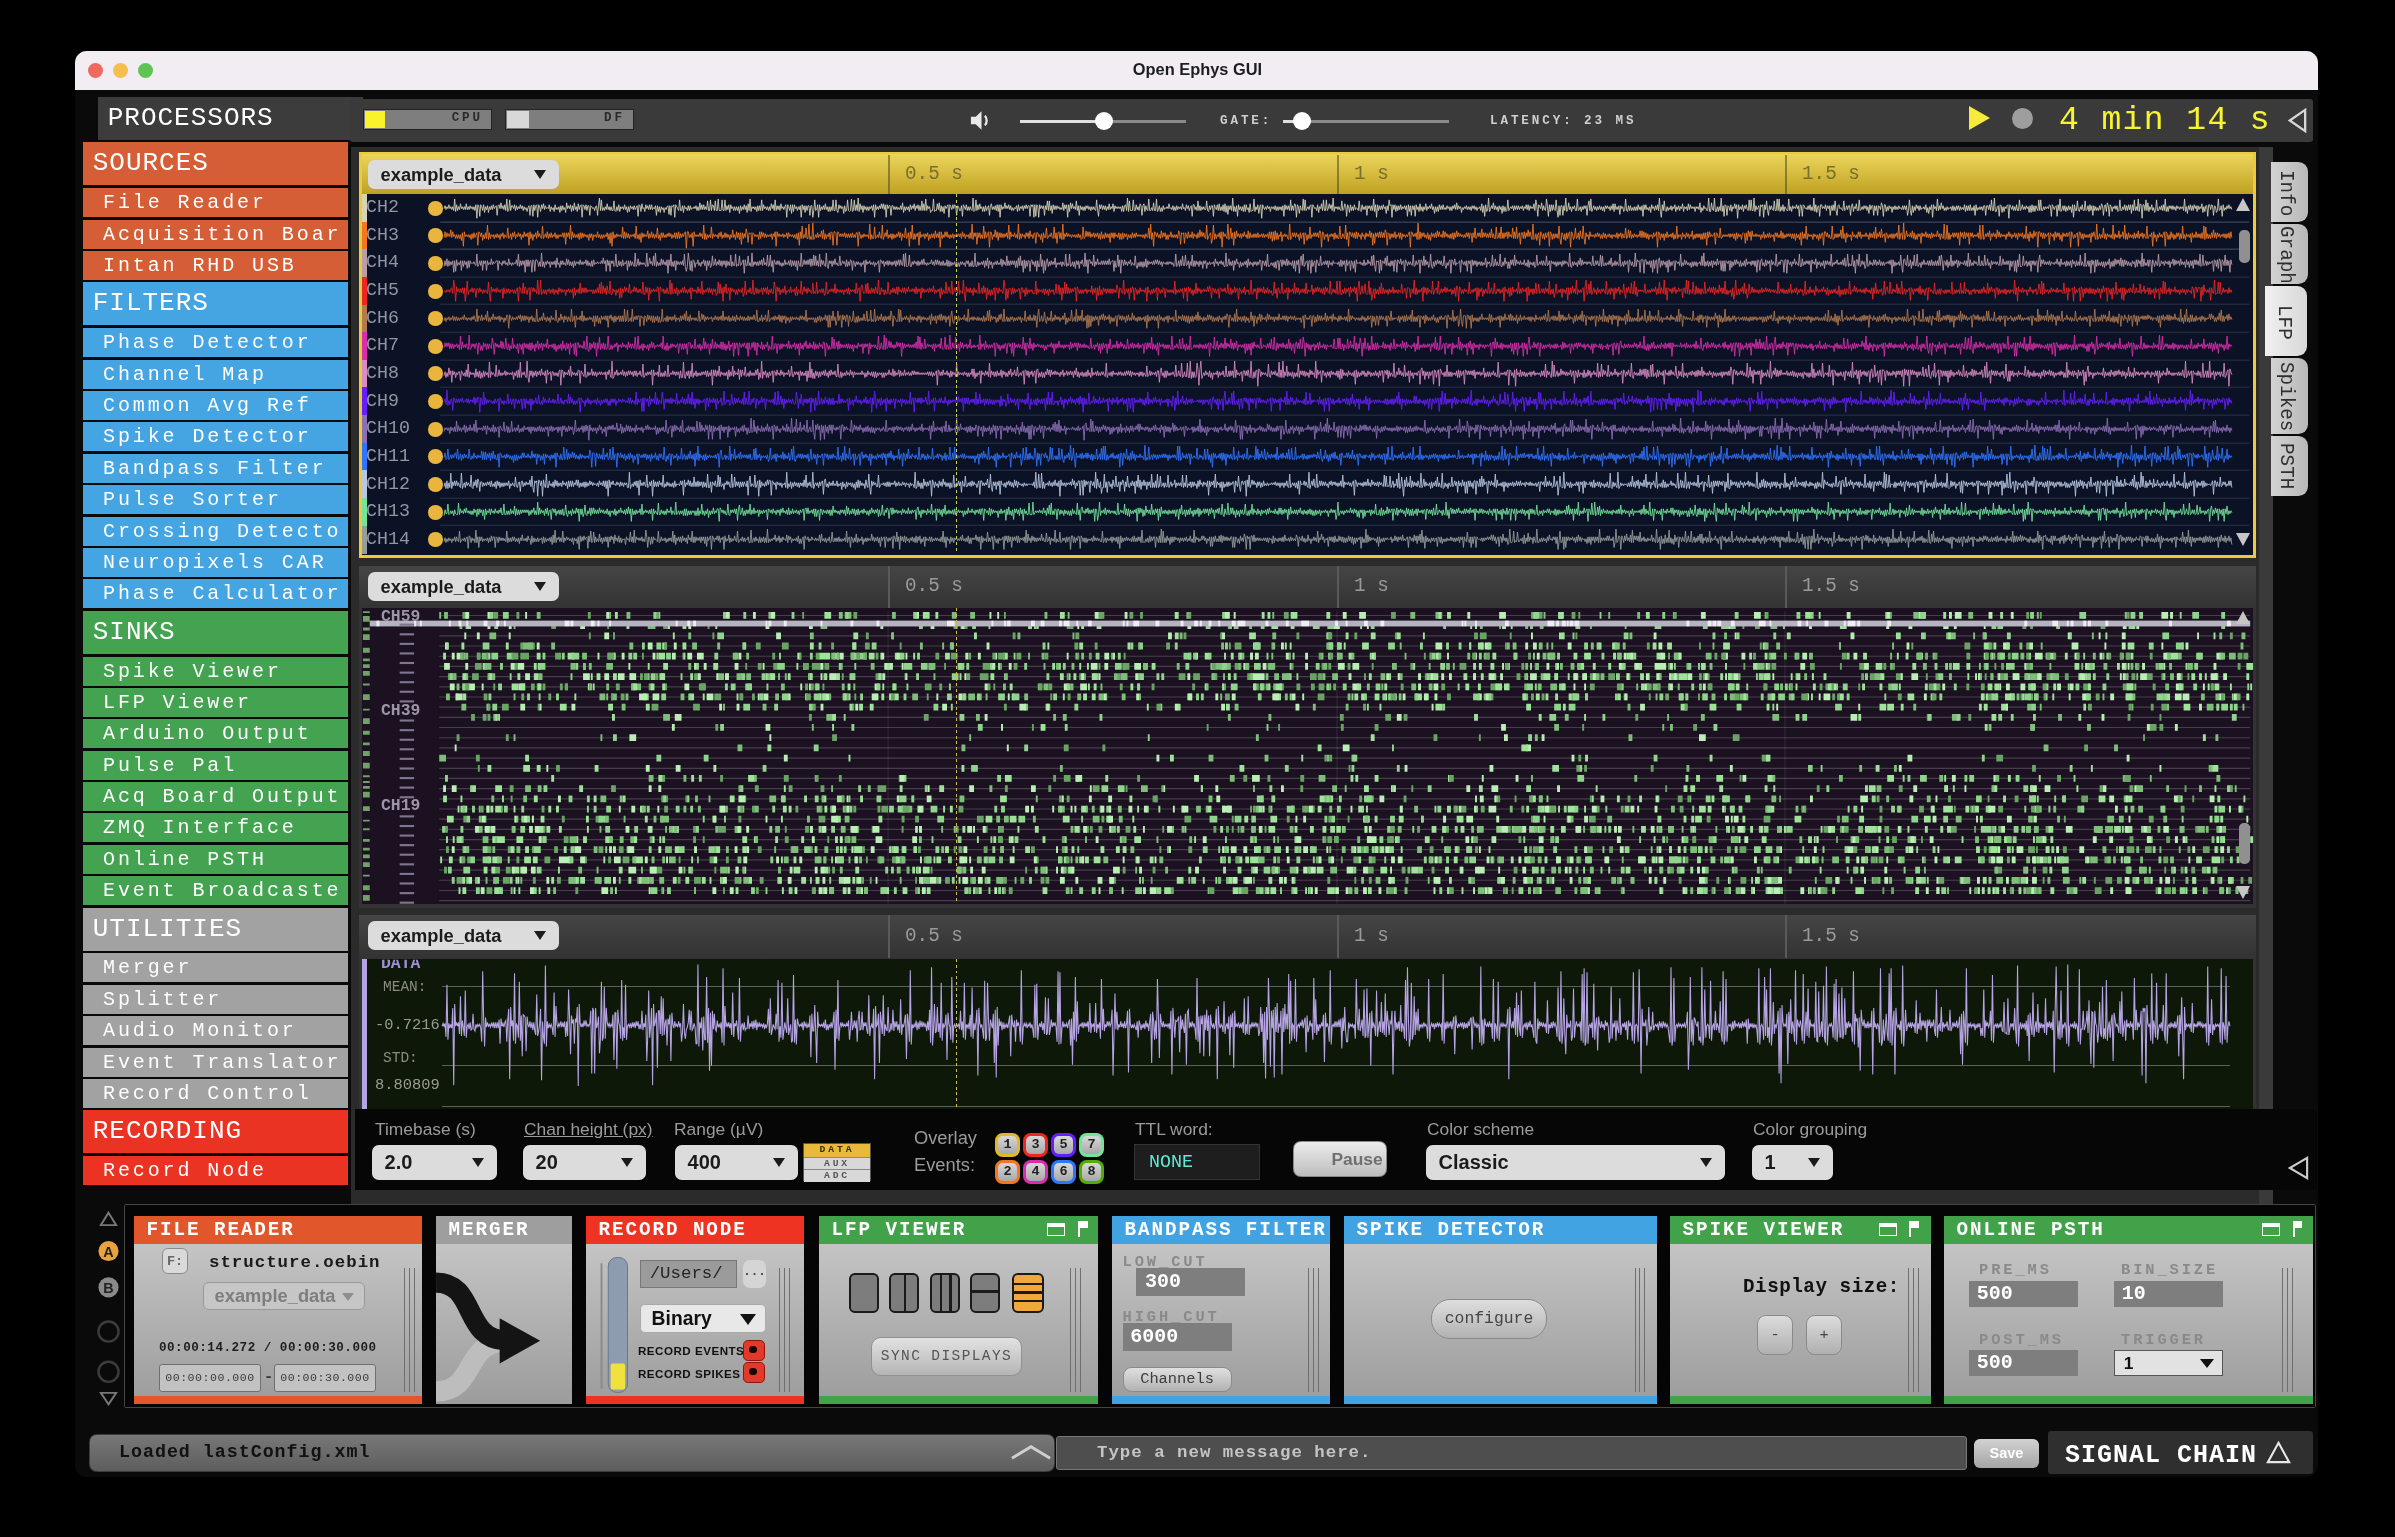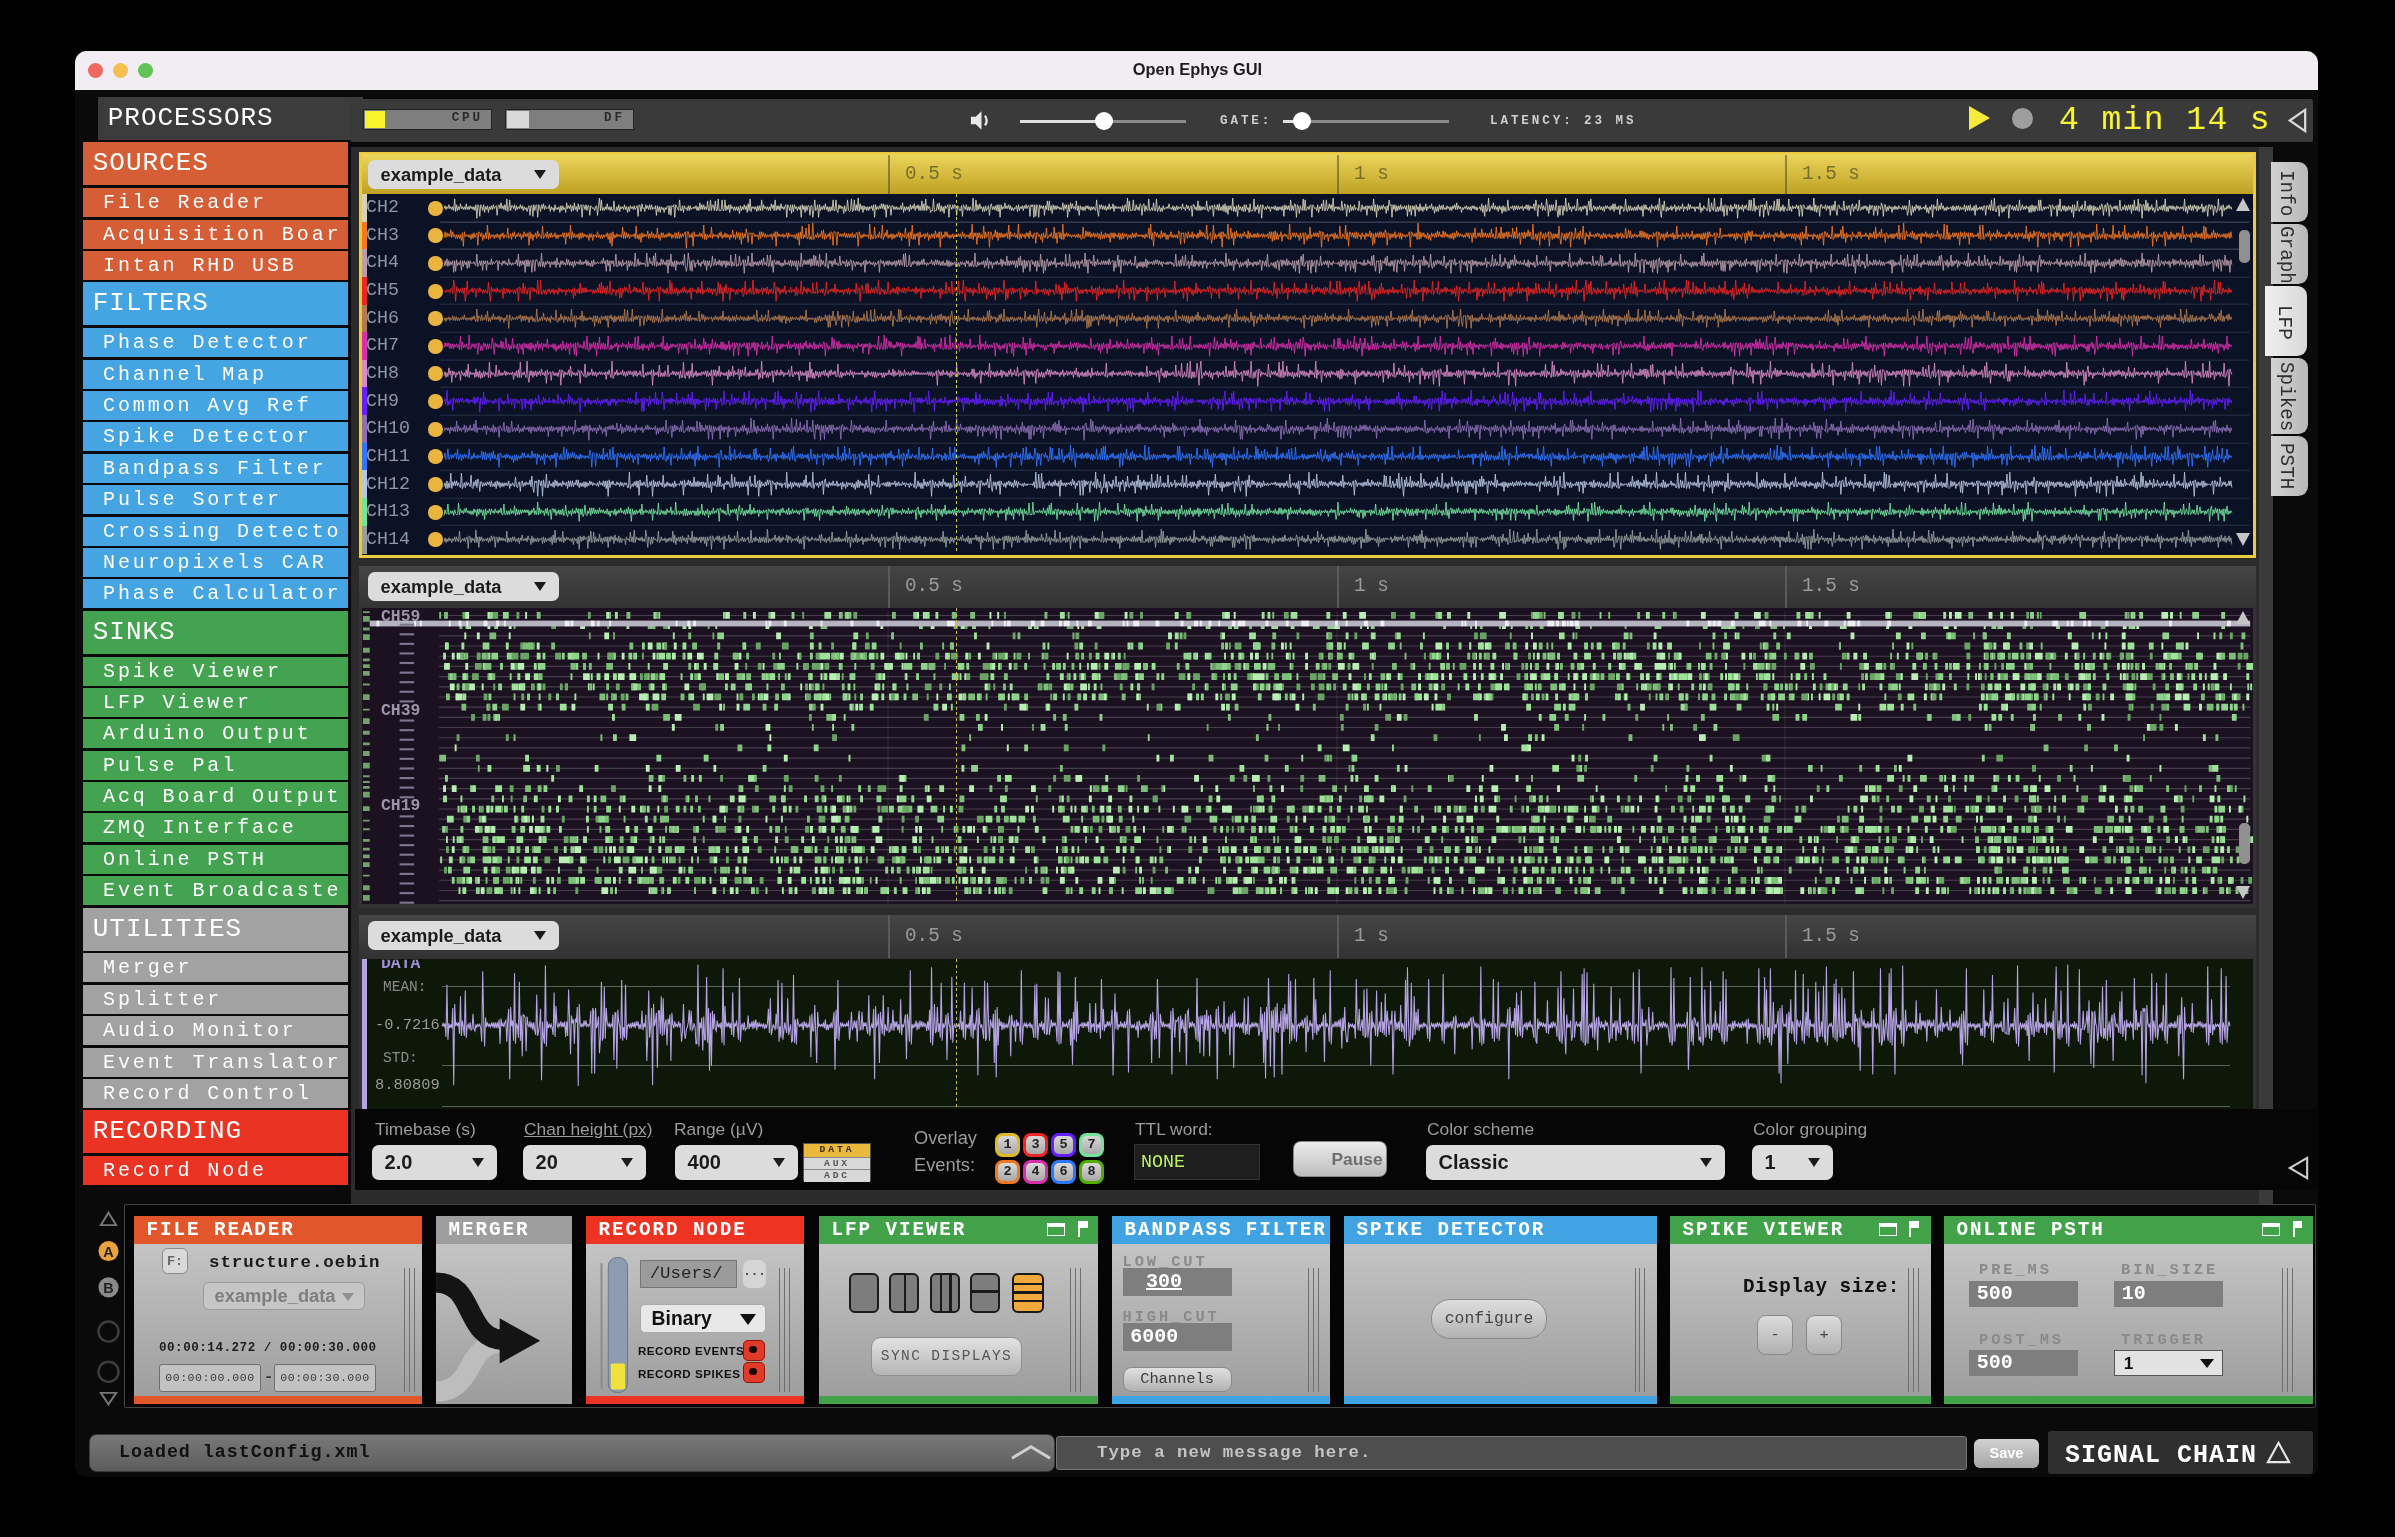--- a/index.html
+++ b/index.html
@@ -453,21 +453,21 @@
 <div class="abs" style="left:1023px;top:1160px;width:25px;height:24px;border-radius:7.7px;background:#d92eab;">
     <div style="position:absolute;left:3.4px;top:3.4px;width:18.3px;height:17.4px;border-radius:4.8px;background:linear-gradient(180deg,#d8d8d8,#a8a8a8);font:bold 13.5px 'Liberation Mono',monospace;color:#222;text-align:center;line-height:17.4px;">4</div>
   </div>
 <div class="abs" style="left:1051px;top:1160px;width:25px;height:24px;border-radius:7.7px;background:#3075ff;">
     <div style="position:absolute;left:3.4px;top:3.4px;width:18.3px;height:17.4px;border-radius:4.8px;background:linear-gradient(180deg,#d8d8d8,#a8a8a8);font:bold 13.5px 'Liberation Mono',monospace;color:#222;text-align:center;line-height:17.4px;">6</div>
   </div>
 <div class="abs" style="left:1079px;top:1160px;width:25px;height:24px;border-radius:7.7px;background:#52ad00;">
     <div style="position:absolute;left:3.4px;top:3.4px;width:18.3px;height:17.4px;border-radius:4.8px;background:linear-gradient(180deg,#d8d8d8,#a8a8a8);font:bold 13.5px 'Liberation Mono',monospace;color:#222;text-align:center;line-height:17.4px;">8</div>
   </div>
 <div style="position:absolute;left:1135px;top:1119px;font:17.4px 'Liberation Sans',sans-serif;color:#9b9b9b;white-space:nowrap;">TTL word:</div>
-<div class="abs" style="left:1134px;top:1144px;width:126px;height:36px;background:#1e1e1e;border:1px solid #333;box-sizing:border-box;font:18.3px 'Liberation Mono',monospace;color:#bef264;line-height:34px;padding-left:6px;">NONE</div>
+<div class="abs" style="left:1134px;top:1144px;width:126px;height:36px;background:#1e1e1e;border:1px solid #333;box-sizing:border-box;font:18.3px 'Liberation Mono',monospace;color:#5eead4;line-height:34px;padding-left:14px;">NONE</div>
 <div class="abs" style="left:1293px;top:1141px;width:94px;height:36px;background:linear-gradient(180deg,#ececec,#bdbdbd);border-radius:7.7px;border:1px solid #888;box-sizing:border-box;font:bold 17.4px 'Liberation Sans',sans-serif;color:#6f6f6f;text-align:center;line-height:34px;padding-left:34px;">Pause</div>
 <div style="position:absolute;left:1427px;top:1119px;font:17.4px 'Liberation Sans',sans-serif;color:#9b9b9b;white-space:nowrap;">Color scheme</div>
 <div style="position:absolute;left:1426px;top:1145px;width:299px;height:35px;background:#dcdcdc;border-radius:6.8px;font:bold 20px 'Liberation Sans',sans-serif;color:#1b1b1b;line-height:35px;padding-left:12.6px;box-sizing:border-box;">Classic<span style="position:absolute;right:13.5px;top:12.6px;width:0;height:0;border-left:6.8px solid transparent;border-right:6.8px solid transparent;border-top:9.7px solid #1b1b1b;"></span></div>
 <div style="position:absolute;left:1753px;top:1119px;font:17.4px 'Liberation Sans',sans-serif;color:#9b9b9b;white-space:nowrap;">Color grouping</div>
 <div style="position:absolute;left:1752px;top:1145px;width:81px;height:35px;background:#dcdcdc;border-radius:6.8px;font:bold 20px 'Liberation Sans',sans-serif;color:#1b1b1b;line-height:35px;padding-left:12.6px;box-sizing:border-box;">1<span style="position:absolute;right:13.5px;top:12.6px;width:0;height:0;border-left:6.8px solid transparent;border-right:6.8px solid transparent;border-top:9.7px solid #1b1b1b;"></span></div>
 <svg class="abs" style="left:2284px;top:1155px;" width="27" height="26" viewBox="0 0 28 27">
     <path d="M24 3 L6 13.5 L24 24 Z" fill="none" stroke="#ccc" stroke-width="2.2"></path>
   </svg>
 
 <div class="abs" style="left:124px;top:1204px;width:2192px;height:204px;background:#050505;border:1.4px solid #454545;border-radius:1.9px;box-sizing:border-box;"></div>
@@ -551,21 +551,21 @@
     </div>
 <div style="position:absolute;left:52px;top:121px;width:151px;height:39px;background:linear-gradient(180deg,#e2e2e2,#b5b5b5);border:1px solid #909090;border-radius:9.7px;box-sizing:border-box;font:14.5px 'Liberation Mono',monospace;color:#555;letter-spacing:1.4px;text-align:center;line-height:37px;">SYNC DISPLAYS</div>
 <div style="position:absolute;left:251px;top:52px;width:1.4px;height:124px;background:#6f6f6f;"></div>
     <div style="position:absolute;left:256px;top:52px;width:1.4px;height:124px;background:#6f6f6f;"></div>
     <div style="position:absolute;left:261px;top:52px;width:1.4px;height:124px;background:#6f6f6f;"></div>
 </div>
 <div style="position:absolute;left:1112px;top:1216px;width:218px;height:188px;background:linear-gradient(180deg,#cbcbcb,#9c9c9c);">
     <div style="position:absolute;left:0;top:0;width:100%;height:28px;background:#42a3e3;font:bold 19.3px 'Liberation Mono',monospace;color:#fff;letter-spacing:1.9px;line-height:28px;padding-left:12.6px;box-sizing:border-box;white-space:nowrap;overflow:hidden;">BANDPASS FILTER</div>
     <div style="position:absolute;left:0;bottom:0;width:100%;height:7.7px;background:#42a3e3;"></div>
 <div style="position:absolute;left:10.6px;top:37px;font:bold 15.4px 'Liberation Mono',monospace;color:#8a8a8a;letter-spacing:2.9px;white-space:nowrap;">LOW_CUT</div>
-<div style="position:absolute;left:11px;top:52px;width:109px;height:28px;background:#7e7e7e;font:bold 20px 'Liberation Mono',monospace;color:#fff;line-height:28px;padding-left:23px;box-sizing:border-box;text-decoration:underline;">300</div>
+<div style="position:absolute;left:24px;top:52px;width:109px;height:28px;background:#7e7e7e;font:bold 20px 'Liberation Mono',monospace;color:#fff;line-height:28px;padding-left:9px;box-sizing:border-box;">300</div>
 <div style="position:absolute;left:10.6px;top:92px;font:bold 15.4px 'Liberation Mono',monospace;color:#8a8a8a;letter-spacing:2.9px;white-space:nowrap;">HIGH_CUT</div>
 <div style="position:absolute;left:10.6px;top:107px;width:109px;height:28px;background:#7e7e7e;font:bold 20px 'Liberation Mono',monospace;color:#fff;line-height:28px;padding-left:7.7px;box-sizing:border-box;">6000</div>
 <div style="position:absolute;left:10.6px;top:151px;width:109px;height:25px;background:linear-gradient(180deg,#e0e0e0,#b2b2b2);border:1px solid #8a8a8a;border-radius:8.7px;box-sizing:border-box;font:15.4px 'Liberation Mono',monospace;color:#3c3c3c;text-align:center;line-height:23px;">Channels</div>
 <div style="position:absolute;left:196px;top:52px;width:1.4px;height:124px;background:#6f6f6f;"></div>
     <div style="position:absolute;left:201px;top:52px;width:1.4px;height:124px;background:#6f6f6f;"></div>
     <div style="position:absolute;left:206px;top:52px;width:1.4px;height:124px;background:#6f6f6f;"></div>
 </div>
 <div style="position:absolute;left:1344px;top:1216px;width:313px;height:188px;background:linear-gradient(180deg,#cbcbcb,#9c9c9c);">
     <div style="position:absolute;left:0;top:0;width:100%;height:28px;background:#42a3e3;font:bold 19.3px 'Liberation Mono',monospace;color:#fff;letter-spacing:1.9px;line-height:28px;padding-left:12.6px;box-sizing:border-box;white-space:nowrap;overflow:hidden;">SPIKE DETECTOR</div>
     <div style="position:absolute;left:0;bottom:0;width:100%;height:7.7px;background:#42a3e3;"></div>

